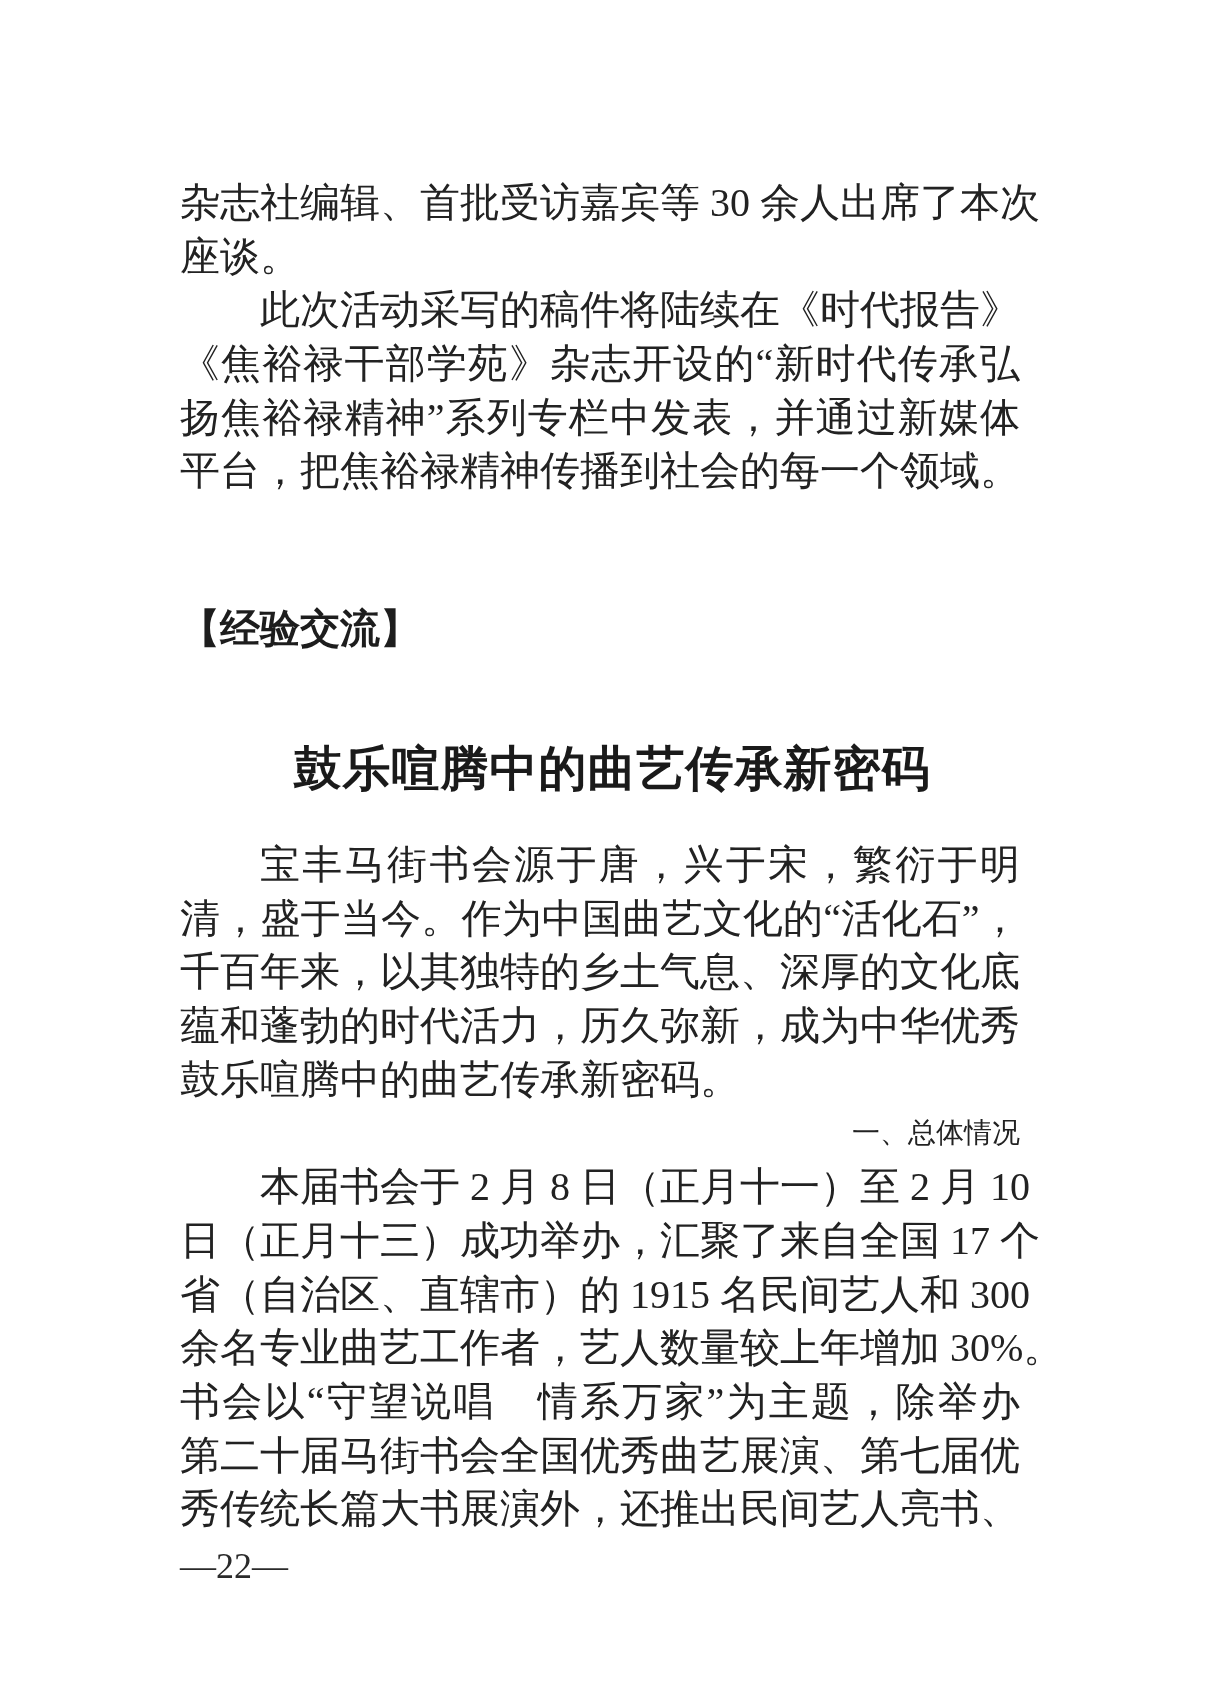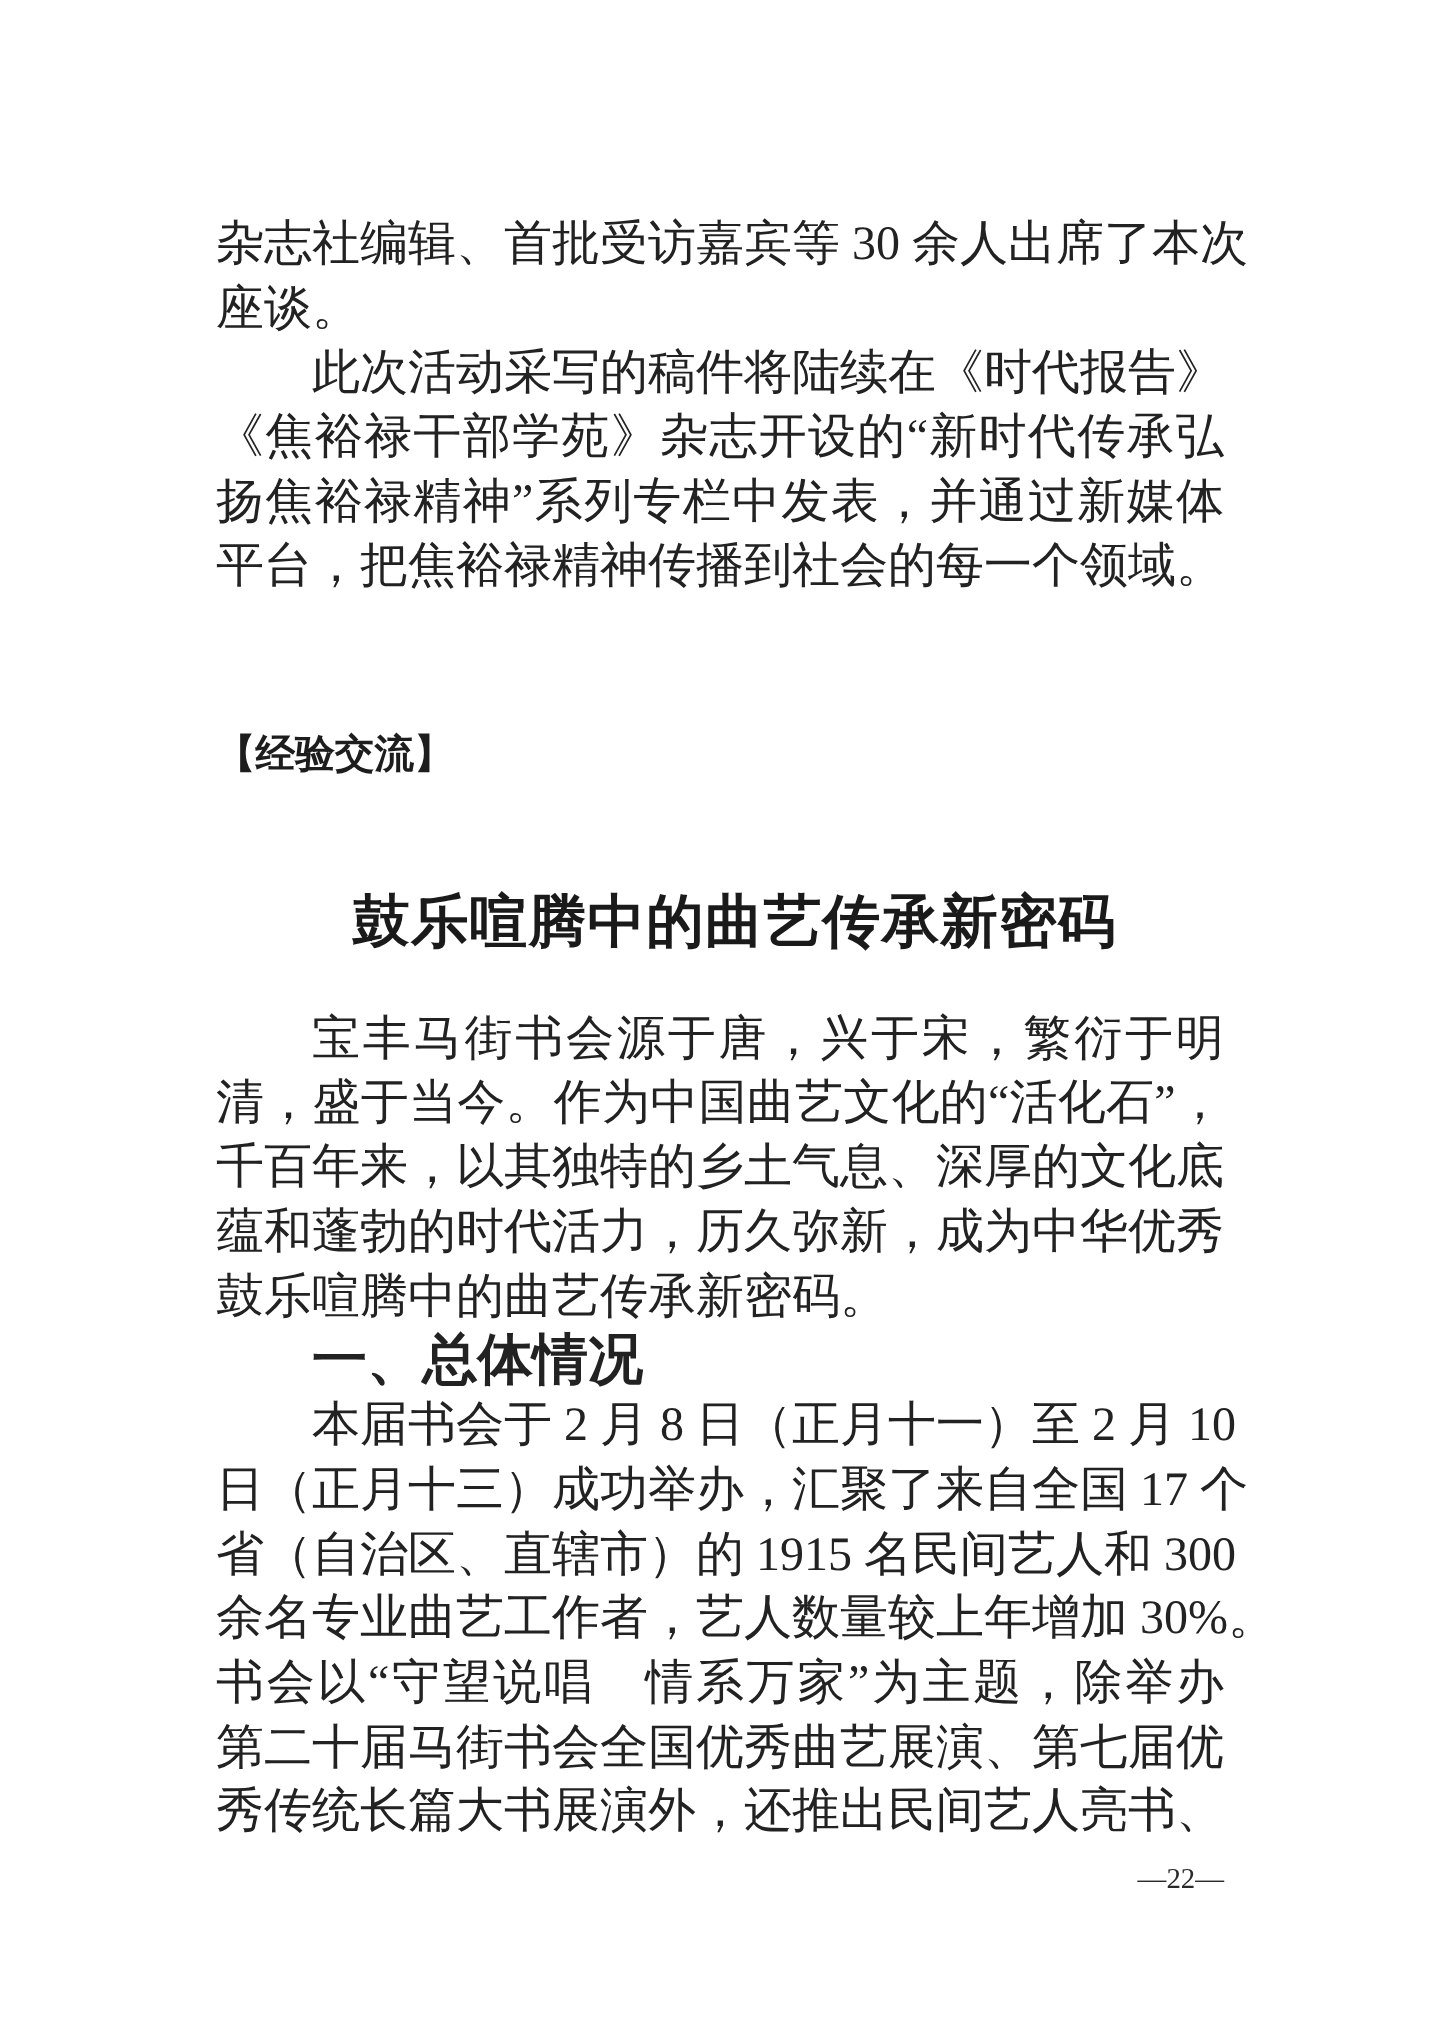--- a/index.html
+++ b/index.html
@@ -31,32 +31,33 @@
     justify-content: space-between;
     white-space: normal;
   }
   .stretch span { display: inline-block; }
   
   .indent { padding-left: 80px; }
   
   .pend { text-align: left; }
   .subhead {
     font-family: "Liberation Sans", "DejaVu Sans", sans-serif;
-    font-weight: 700;
-    font-size: 46px;
+    font-weight: 400;
+    font-size: 28px;
+    text-align: right;
   }
   .section-marker {
     position: absolute;
     left: 180px;
     top: 601px;
     height: 54px;
     line-height: 54px;
     font-family: "Liberation Sans", "DejaVu Sans", sans-serif;
     font-weight: 700;
-    font-size: 33px;
+    font-size: 40px;
     color: #1d1d1d;
   }
   .article-title {
     position: absolute;
     left: 180px;
     top: 726px;
     width: 840px;
     margin: 12px;
     height: 62px;
     line-height: 62px;
@@ -65,22 +66,22 @@
     font-weight: 700;
     font-size: 48px;
     letter-spacing: 1px;
     color: #1a1a1a;
   }
   .page-number {
     position: absolute;
     left: 180px;
     top: 1544px;
     width: 840px;
-    text-align: right;
-    font-size: 24px;
+    text-align: left;
+    font-size: 36px;
     line-height: 44px;
     color: #2a2a2a;
   }
 </style>
 </head>
 <body>
 
 <div class="page">
 
   <section class="textcol" style="top:176px">

